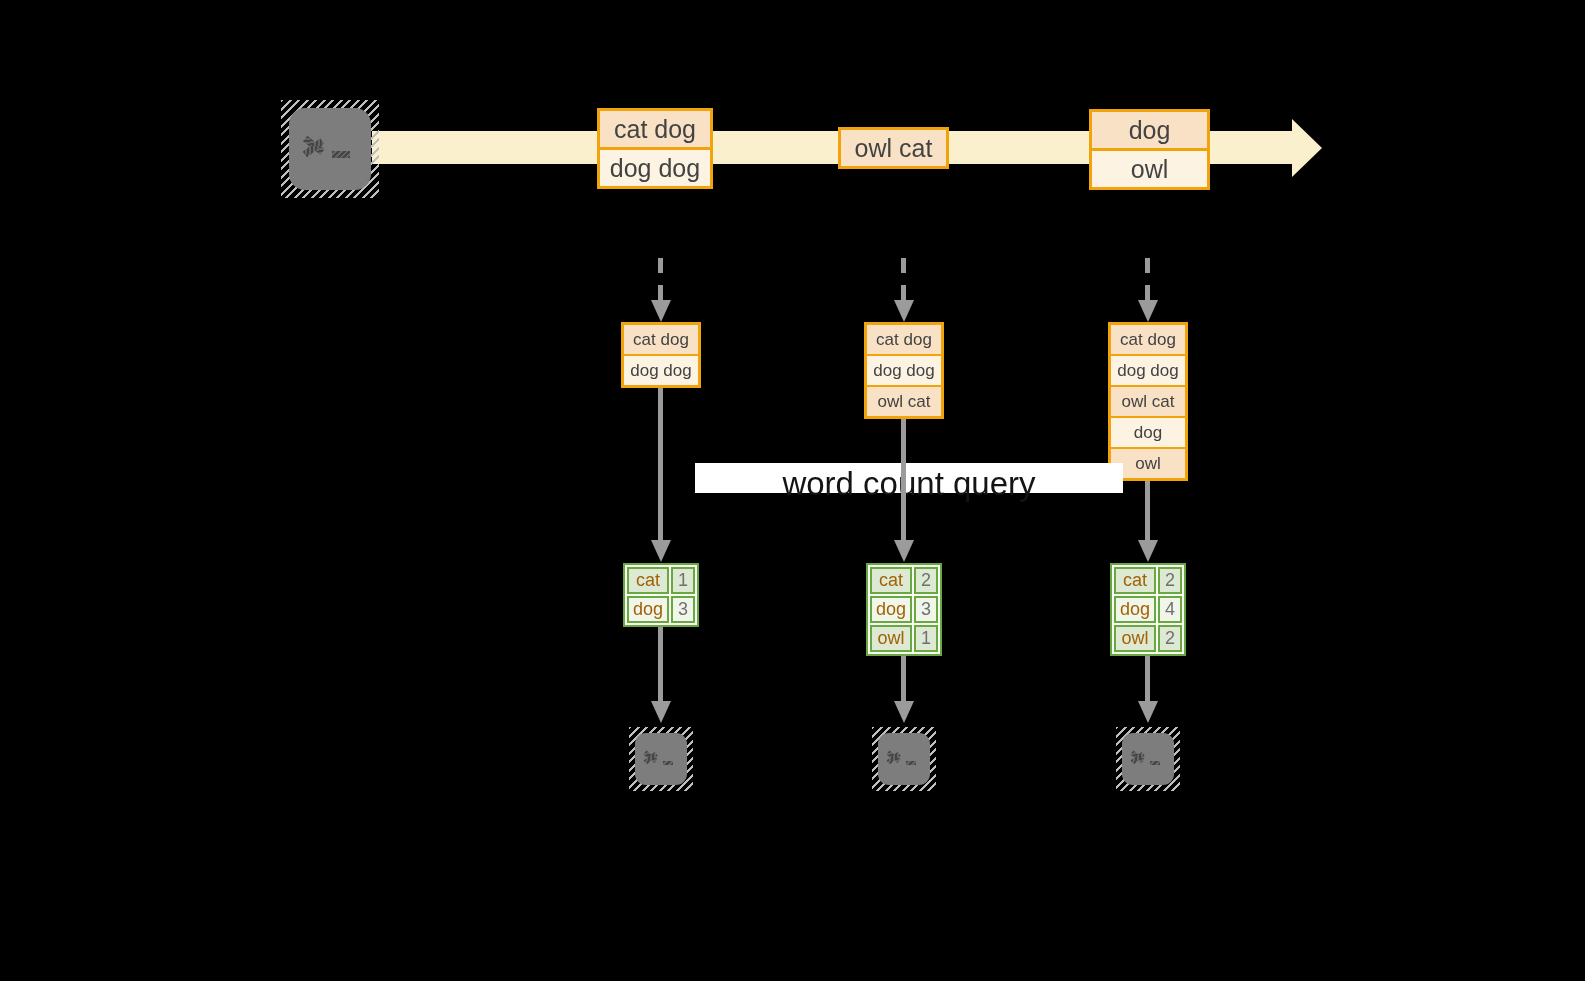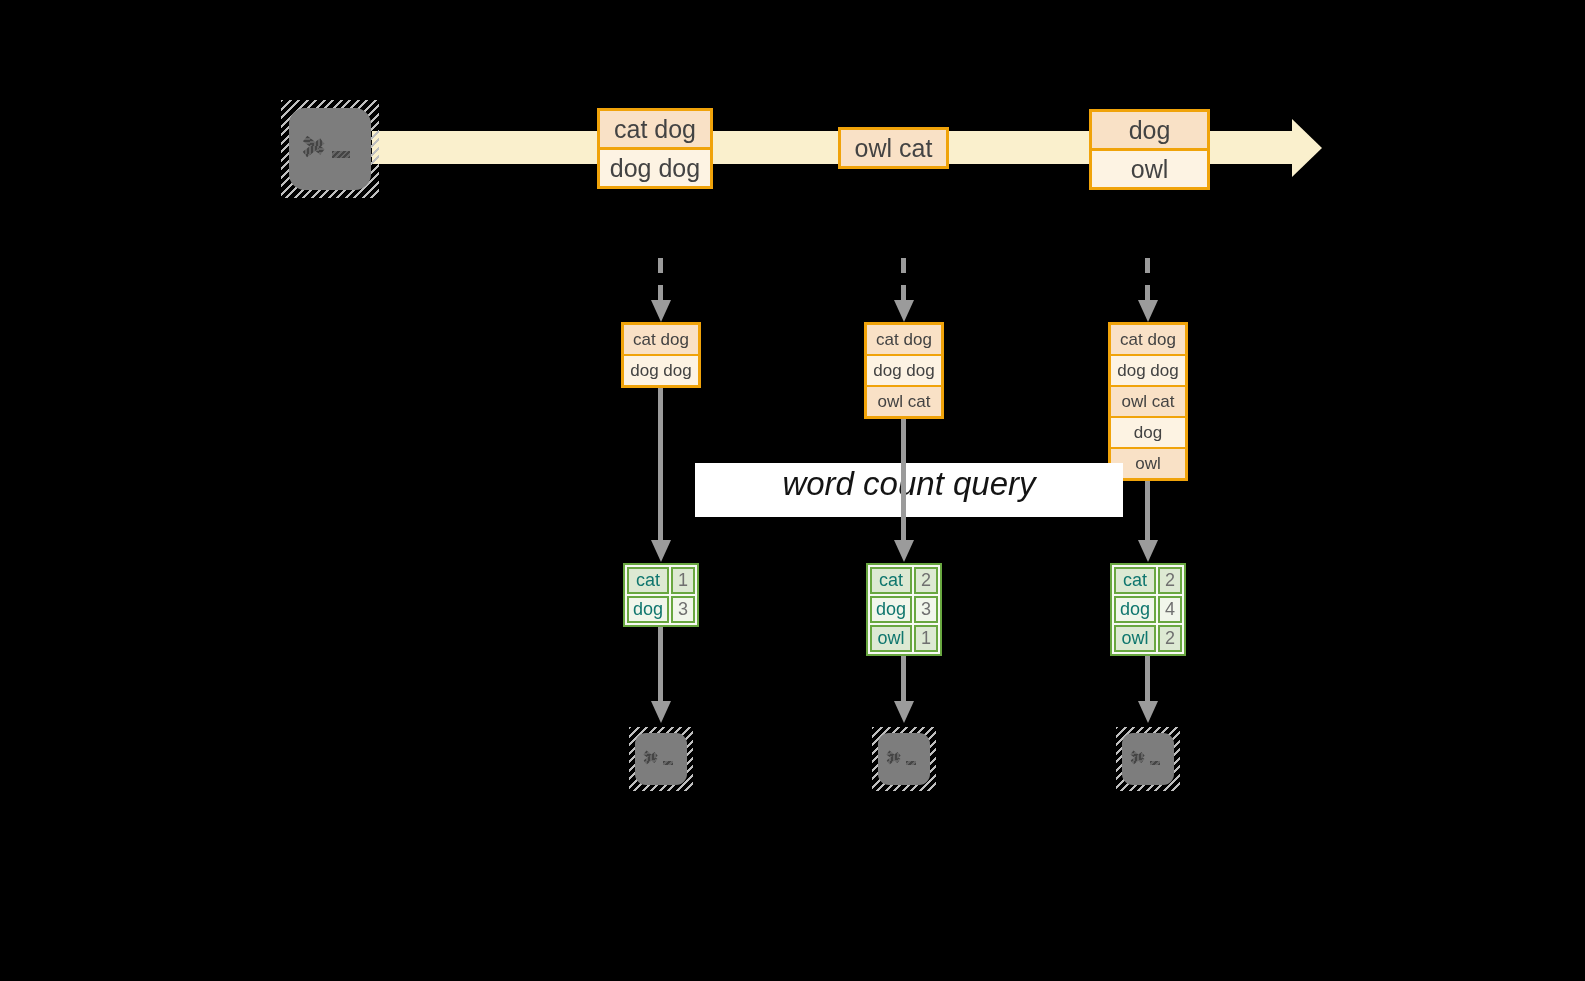--- a/index.html
+++ b/index.html
@@ -53,21 +53,21 @@
   }
   
   .wc-table {
     position:absolute; z-index:2; border:2px solid var(--green_border);
     background:#f8faf4; padding:2px; display:flex; flex-direction:column; gap:2px;
     box-sizing:content-box;
   }
   .wc-row { display:flex; gap:2px; }
   .wc-cell {
     border:2px solid var(--green_border); height:23px; line-height:23px;
-    text-align:center; font-size:18px; color:#0f766e; box-sizing:content-box;
+    text-align:center; font-size:18px; color:#a16207; box-sizing:content-box;
   }
   .wc-cell.word { width:38px; }
   .wc-cell.num  { width:20px; color:#707070; }
   .wc-row:nth-child(odd)  .wc-cell { background:var(--green_row_dark); }
   .wc-row:nth-child(even) .wc-cell { background:var(--green_row_light); }
   
   .term {
     position:absolute; z-index:2;
     background:repeating-linear-gradient(135deg, #bfbfbf 0 2px, transparent 2px 6px);
   }
@@ -133,21 +133,21 @@
       <div class="stack-row">owl cat</div>
     </div>
   <div class="stack-box" style="left:1108px; top:322px; width:74px;">
       <div class="stack-row">cat dog</div>
       <div class="stack-row">dog dog</div>
       <div class="stack-row">owl cat</div>
       <div class="stack-row">dog</div>
       <div class="stack-row">owl</div>
     </div>
 
-  <div class="banner" style="left:695px; top:463px; width:428px; height:54px;font-style:italic;">word count query</div>
+  <div class="banner" style="left:695px; top:463px; width:428px; height:30px;">word count query</div>
 
   <div class="solid-line" style="left:658px; top:388px; height:152px;"></div>
   <div class="arrow-head" style="left:651px; top:540px;"></div>
   <div class="solid-line" style="left:901px; top:419px; height:121px;"></div>
   <div class="arrow-head" style="left:894px; top:540px;"></div>
   <div class="solid-line" style="left:1145px; top:481px; height:59px;"></div>
   <div class="arrow-head" style="left:1138px; top:540px;"></div>
 
   <div class="wc-table" style="left:623px; top:563px;">
       <div class="wc-row">

